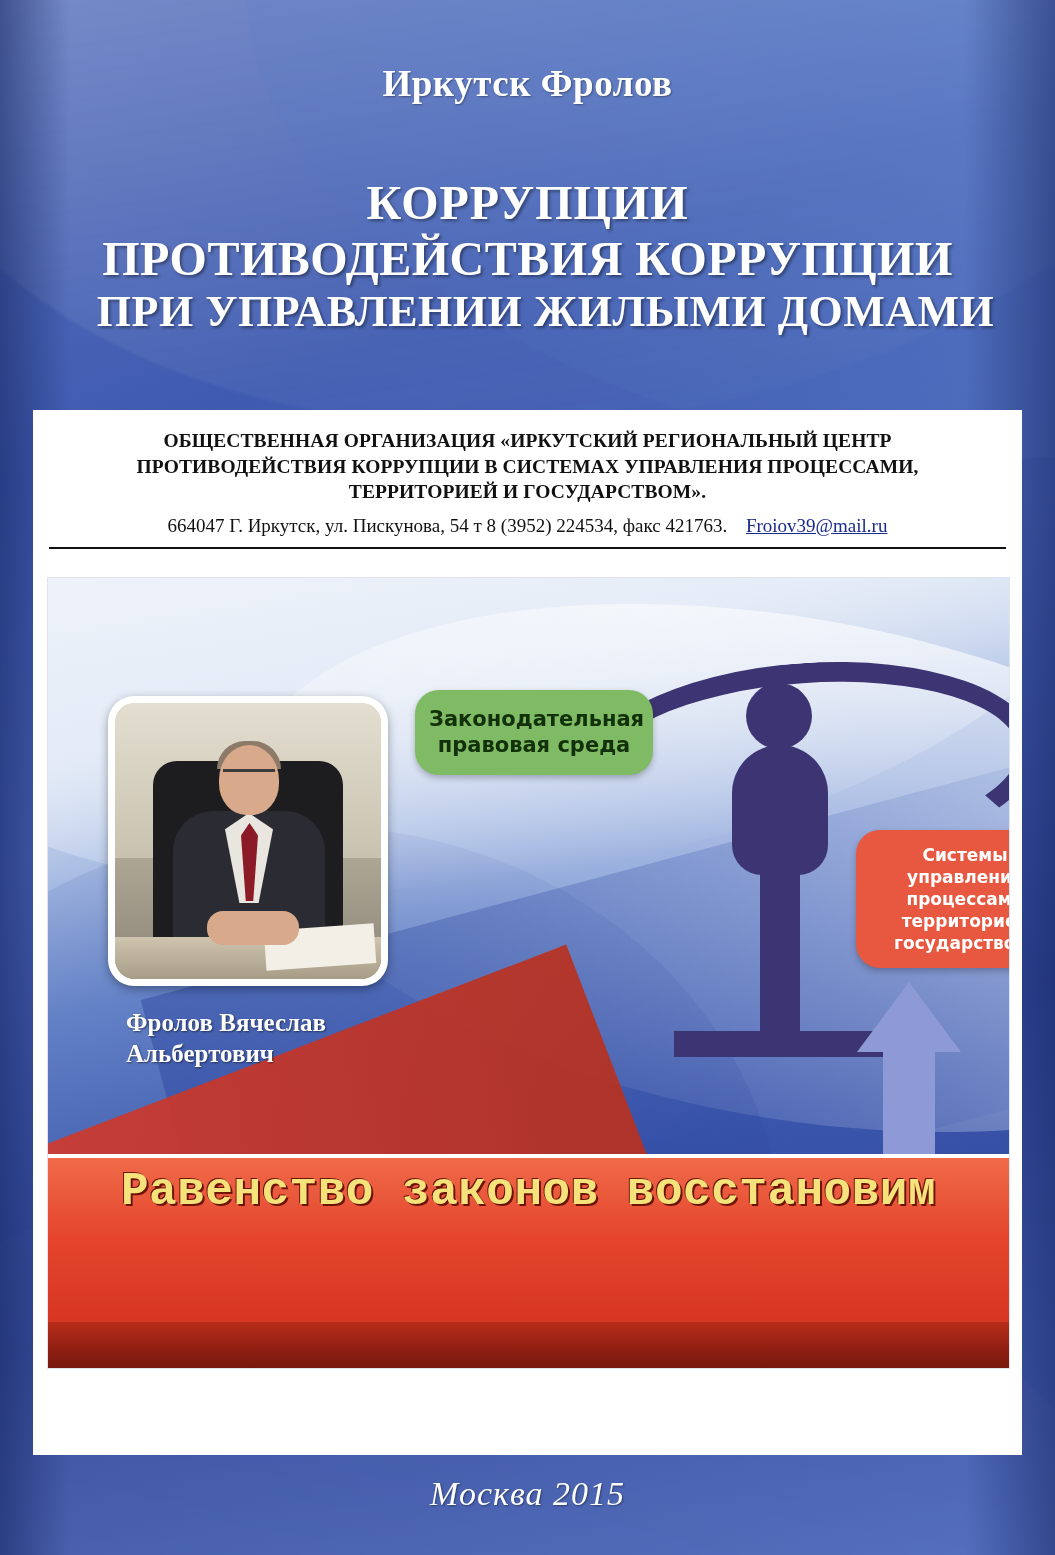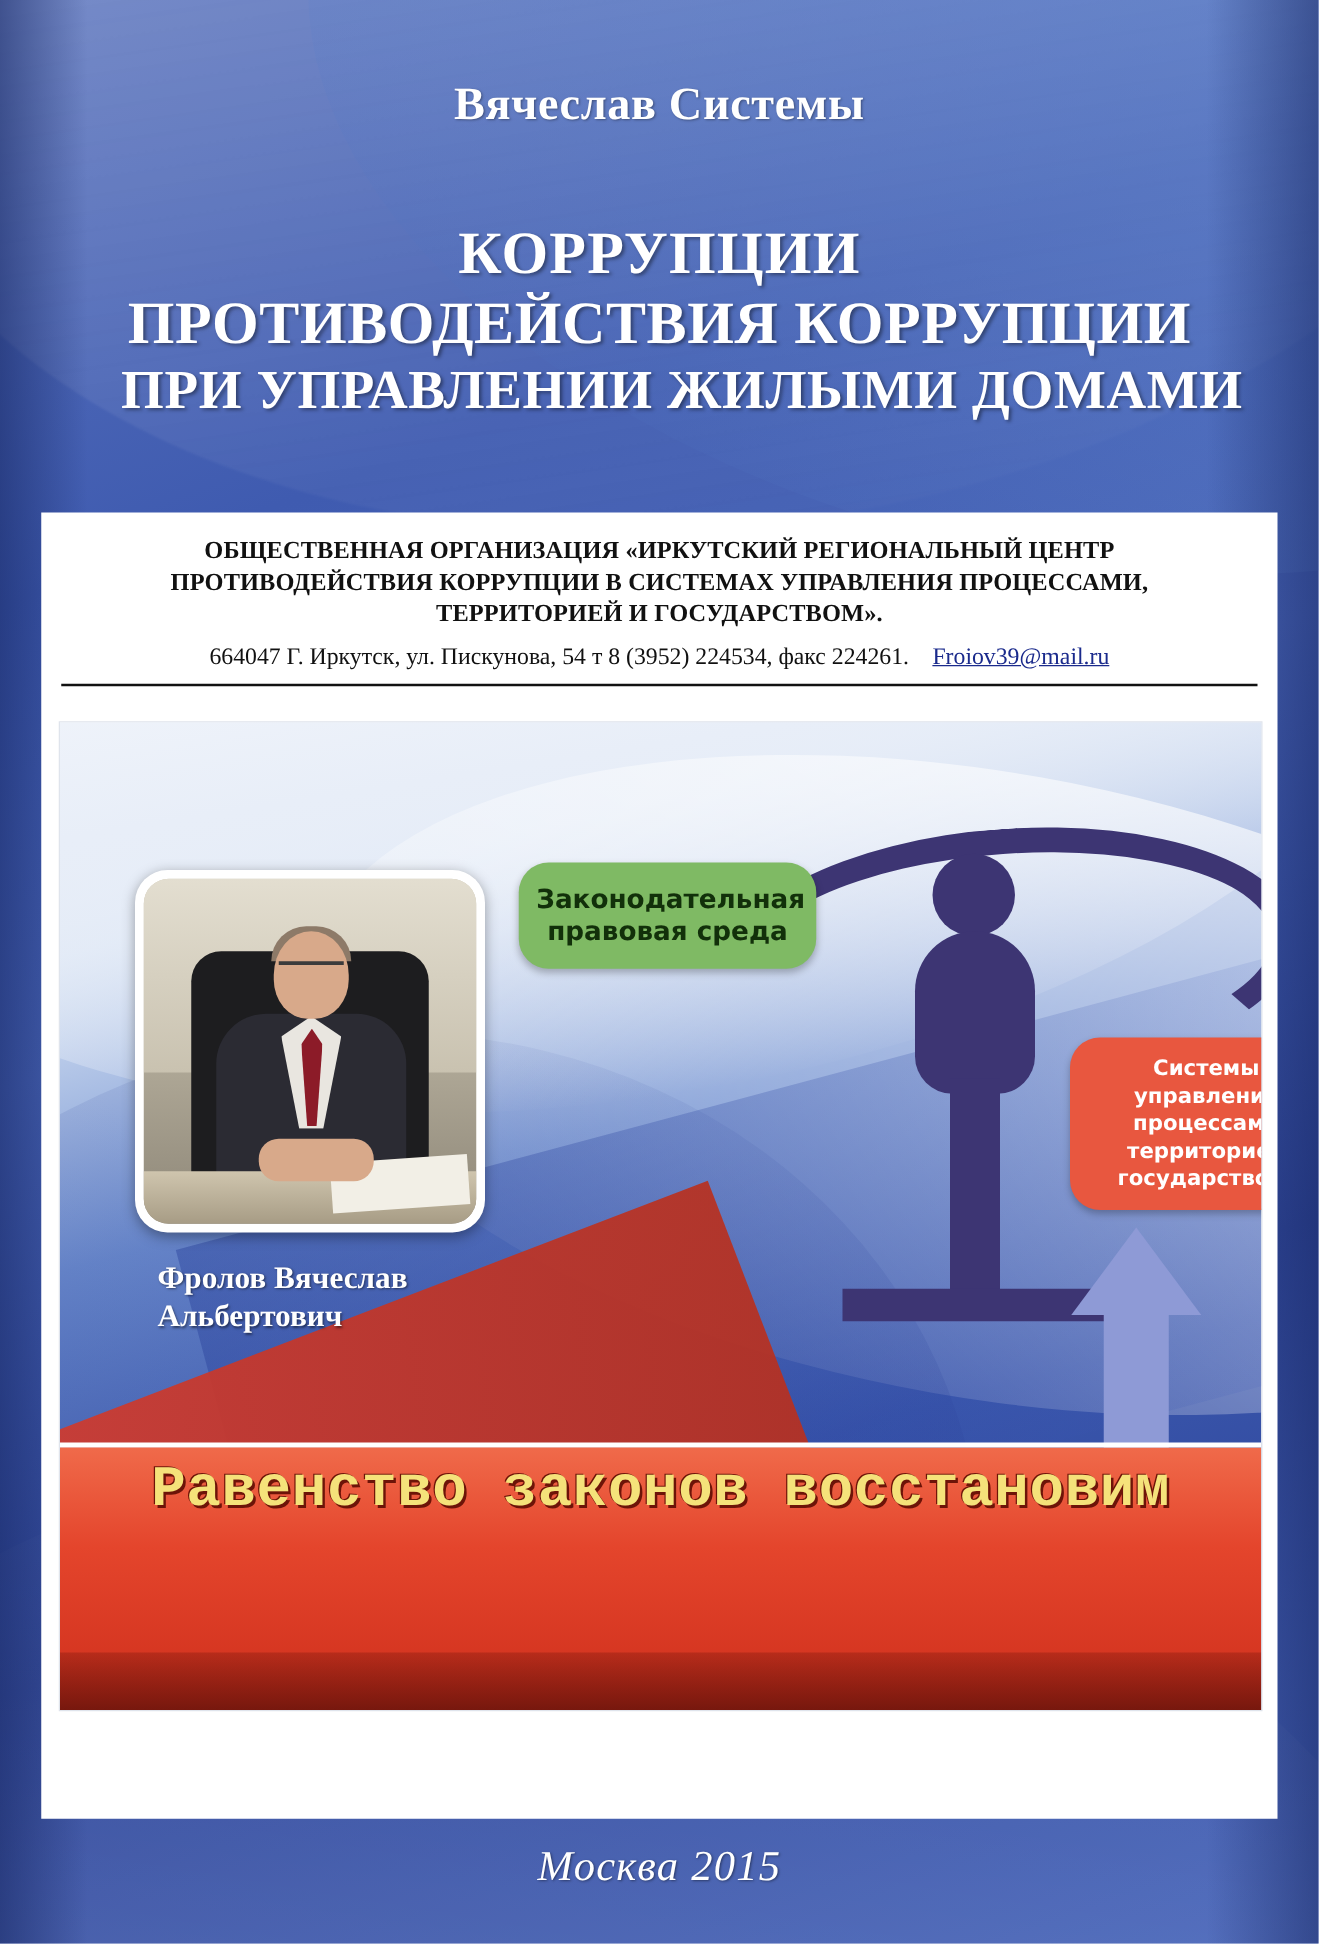--- a/index.html
+++ b/index.html
@@ -391,32 +391,32 @@
 </head>
 <body>
 
 <div class="cover">
   <div class="bg-swoosh-1"></div>
   <div class="bg-swoosh-2"></div>
   <div class="bg-swoosh-3"></div>
   <div class="bg-dark-left"></div>
   <div class="bg-dark-right"></div>
 
-  <div class="author">Вячеслав Системы</div>
+  <div class="author">Иркутск Фролов</div>
 
   <div class="title-block">
     <div class="title-line-1">КОРРУПЦИИ</div>
     <div class="title-line-2">ПРОТИВОДЕЙСТВИЯ КОРРУПЦИИ</div>
     <div class="title-line-3">ПРИ УПРАВЛЕНИИ ЖИЛЫМИ ДОМАМИ</div>
   </div>
 
   <div class="paper-panel">
     <div class="org-block">ОБЩЕСТВЕННАЯ ОРГАНИЗАЦИЯ «ИРКУТСКИЙ РЕГИОНАЛЬНЫЙ ЦЕНТР ПРОТИВОДЕЙСТВИЯ КОРРУПЦИИ В СИСТЕМАХ УПРАВЛЕНИЯ ПРОЦЕССАМИ, ТЕРРИТОРИЕЙ И ГОСУДАРСТВОМ».</div>
     <div class="contact-row">
-      <span>664047 Г. Иркутск, ул. Пискунова, 54 т 8 (3952) 224534, факс 224261.</span>
+      <span>664047 Г. Иркутск, ул. Пискунова, 54 т 8 (3952) 224534, факс 421763.</span>
       <span class="contact-email">Froiov39@mail.ru</span>
     </div>
     <div class="rule"></div>
 
     <div class="poster">
       <div class="sheen-1"></div>
       <div class="sheen-2"></div>
       <div class="sheen-3"></div>
       <div class="blue-wedge"></div>
       <div class="red-wedge"></div>

